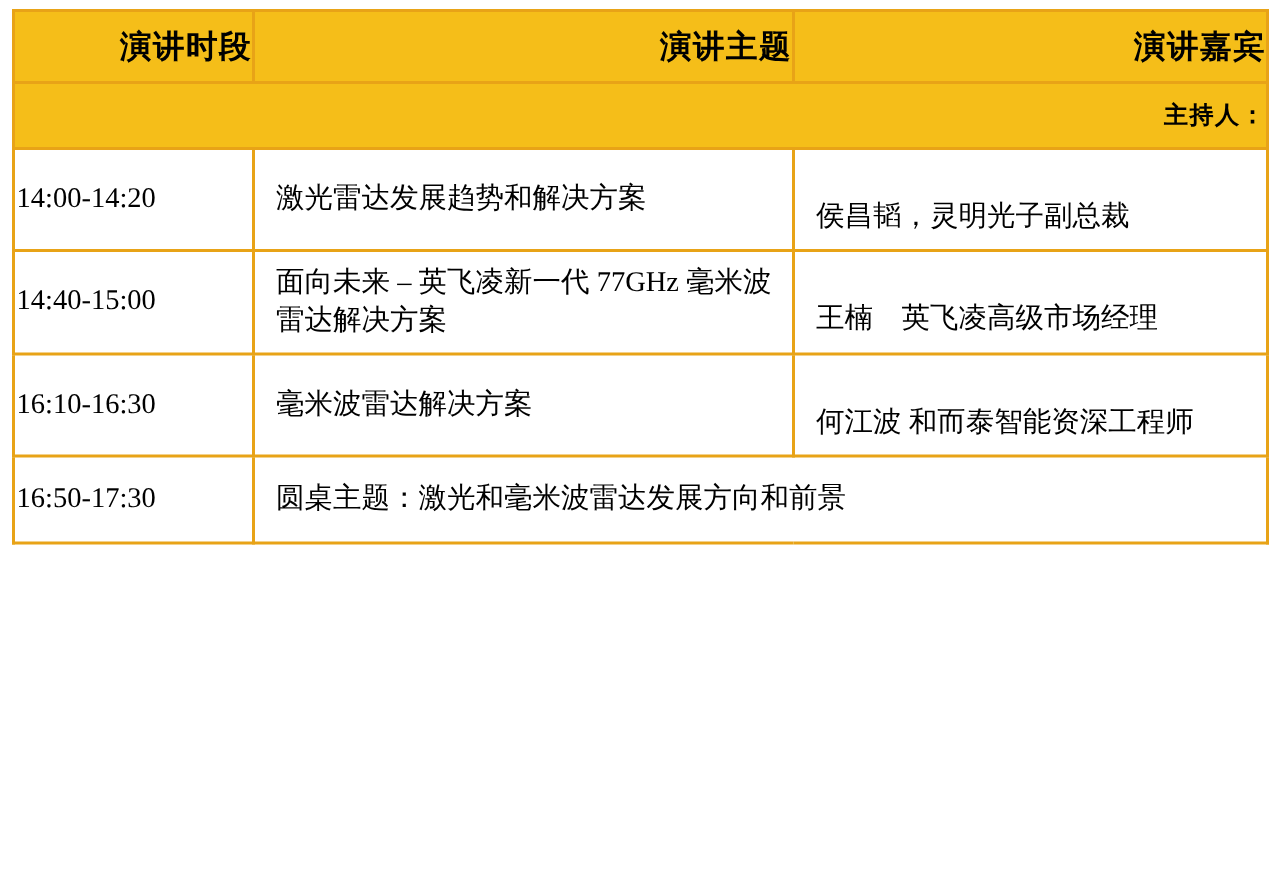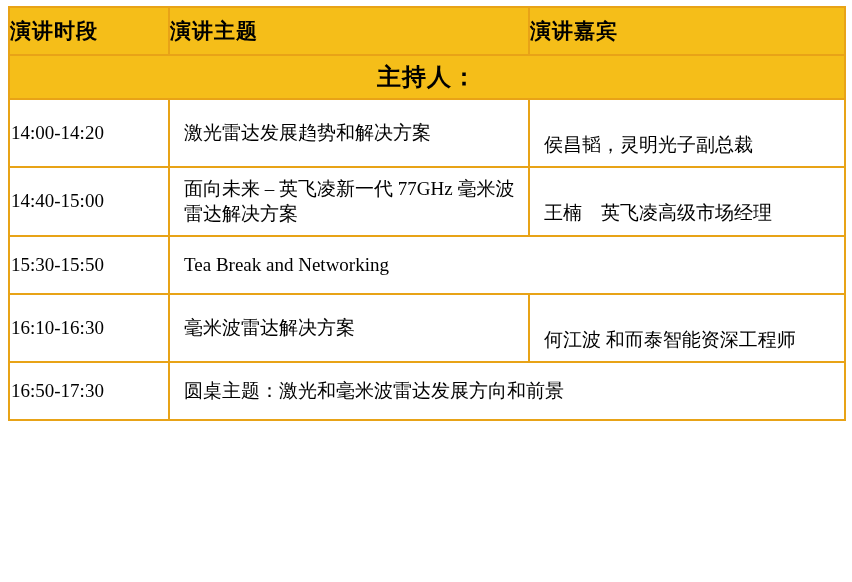--- a/index.html
+++ b/index.html
@@ -32,31 +32,31 @@
     vertical-align: middle;
   }
   
   col.c-time  { width: 160px; }
   col.c-topic { width: 360px; }
   col.c-guest { width: 316px; }
 
   .head-row th {
     background: #F5BE19;
     height: 46px;
-    text-align: left;
+    text-align: right;
     font-weight: bold;
     font-size: 21px;
     letter-spacing: 1px;
   }
   .host-row td {
     background: #F5BE19;
     height: 42px;
-    text-align: center;
+    text-align: right;
     font-weight: bold;
-    font-size: 24px;
+    font-size: 16px;
     letter-spacing: 1px;
   }
   .cell {
     display: block;
     padding: 8px 12px;
     font-size: 19px;
     line-height: 1.35;
   }
   .cell.time {
     padding-left: 1px;
@@ -120,26 +120,20 @@
           </td>
         <td>
             <span class="cell topic">面向未来 – 英飞凌新一代 77GHz 毫米波雷达解决方案</span>
           </td>
         <td>
             <span class="cell guest">王楠　英飞凌高级市场经理</span>
           </td>
       </tr>
 
 
-      <tr class="r-single">
-        <td>
-            <span class="cell time">15:30-15:50</span>
-          </td>
-        <td colspan="2"><span class="full-cell">Tea Break and Networking</span></td>
-      </tr>
 
 
       <tr class="r-normal">
         <td>
             <span class="cell time">16:10-16:30</span>
           </td>
         <td>
             <span class="cell topic">毫米波雷达解决方案</span>
           </td>
         <td>

